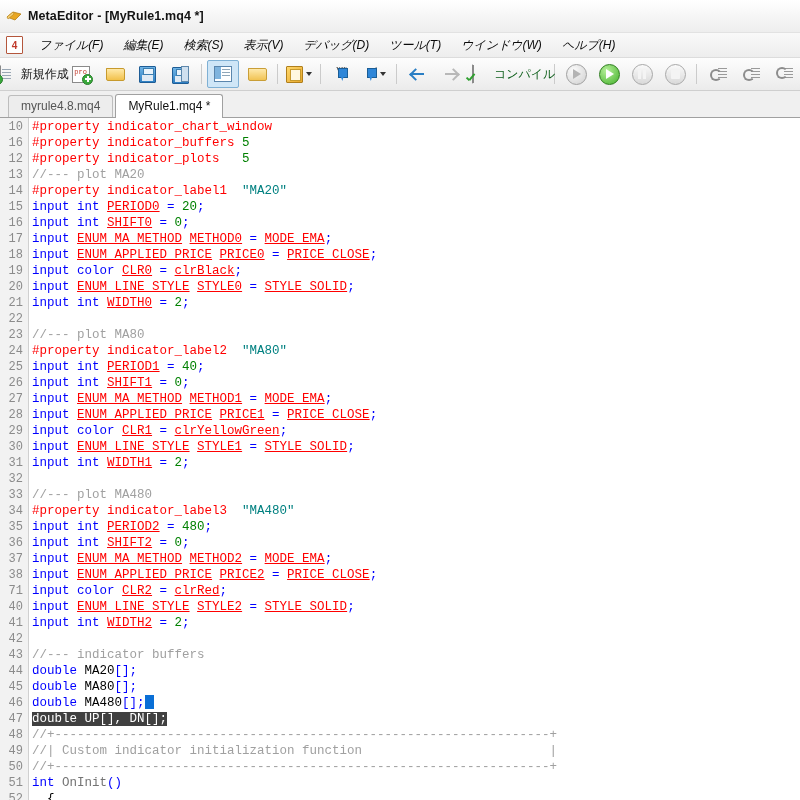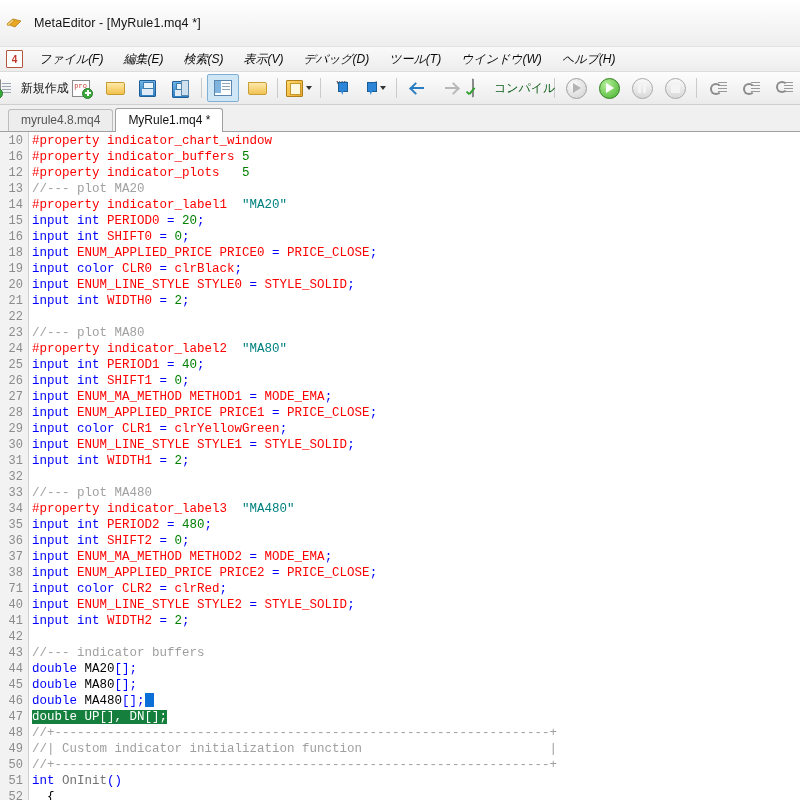--- a/index.html
+++ b/index.html
@@ -7,25 +7,26 @@
     width:800px;height:800px;overflow:hidden;
     background:#ffffff;
     font-family:"Liberation Sans","DejaVu Sans",sans-serif;
     font-size:12px;color:#000;
     -webkit-font-smoothing:none;
   }
   .app{width:800px;height:800px;display:flex;flex-direction:column;background:#f0f0f0;}
 
   
   .titlebar{
-    height:22px;display:flex;align-items:center;gap:12px;
-    padding:12px 6px;
+    height:22px;display:flex;align-items:center;gap:6px;
+    padding:5px 6px;
     background:linear-gradient(to bottom,#ffffff 0%,#f6f6f6 50%,#eeeeee 100%);
     border-bottom:1px solid #e2e2e2;
     flex:0 0 auto;
+    font-weight:bold;
   }
   .title-text{font-size:12.5px;color:#141414;letter-spacing:.1px;}
   .app-logo{width:16px;height:16px;position:relative;flex:0 0 auto;}
 
   
   .menubar{
     height:24px;display:flex;align-items:center;
     background:linear-gradient(to bottom,#f9f9f9,#ededed);
     border-bottom:1px solid #dcdcdc;
     padding-left:4px;flex:0 0 auto;
@@ -149,28 +150,28 @@
     height:16px;line-height:16px;white-space:pre;display:block;position:relative;
   }
   .num{
     position:absolute;left:0;width:23px;text-align:right;color:#8b8b8b;
     font-size:12px;font-family:"Liberation Mono","DejaVu Sans Mono",monospace;
   }
   .txt{position:absolute;left:32px;white-space:pre;letter-spacing:0px;}
   
   .k{color:#0000ff;text-align:right;}        
   .pre{color:#ff0000;}      
-  .id{color:#ff0000;}
+  .id{color:#ff0000;text-decoration:underline;}
   .n{color:#008000;}        
   .s{color:#008080;}        
   .c{color:#a0a0a0;}        
   .fn{color:#737373;}       
   .p{color:#0000ff;}        
   .blk{color:#000000;}
-  .sel{background:#15803d;color:#ffffff;}
+  .sel{background:#404040;color:#ffffff;}
   .caretline{display:inline-block;width:9px;height:14px;background:#0a6fd6;vertical-align:-3px;}
 </style>
 </head>
 <body>
 
 <div class="app">
 
   <div class="titlebar">
     <span class="app-logo">
       <svg width="16" height="16" viewBox="0 0 16 16">
@@ -338,20 +339,21 @@
   <div class="editor">
     <div class="gutter"></div>
     <div class="code" id="code-root">
         <div class="ln"><span class="num">10</span><span class="txt"><span class="pre">#property</span><span class="pre"> indicator_chart_window</span></span></div>
         <div class="ln"><span class="num">16</span><span class="txt"><span class="pre">#property</span><span class="pre"> indicator_buffers </span><span class="n">5</span></span></div>
         <div class="ln"><span class="num">12</span><span class="txt"><span class="pre">#property</span><span class="pre"> indicator_plots   </span><span class="n">5</span></span></div>
         <div class="ln"><span class="num">13</span><span class="txt"><span class="c">//--- plot MA20</span></span></div>
         <div class="ln"><span class="num">14</span><span class="txt"><span class="pre">#property</span><span class="pre"> indicator_label1  </span><span class="s">"MA20"</span></span></div>
         <div class="ln"><span class="num">15</span><span class="txt"><span class="k">input</span><span class="blk"> </span><span class="k">int</span><span class="blk"> </span><span class="id">PERIOD0</span><span class="p"> = </span><span class="n">20</span><span class="p">;</span></span></div>
         <div class="ln"><span class="num">16</span><span class="txt"><span class="k">input</span><span class="blk"> </span><span class="k">int</span><span class="blk"> </span><span class="id">SHIFT0</span><span class="p"> = </span><span class="n">0</span><span class="p">;</span></span></div>
+        <div class="ln"><span class="num">17</span><span class="txt"><span class="k">input</span><span class="blk"> </span><span class="id">ENUM_MA_METHOD</span><span class="blk"> </span><span class="id">METHOD0</span><span class="p"> = </span><span class="id">MODE_EMA</span><span class="p">;</span></span></div>
         <div class="ln"><span class="num">18</span><span class="txt"><span class="k">input</span><span class="blk"> </span><span class="id">ENUM_APPLIED_PRICE</span><span class="blk"> </span><span class="id">PRICE0</span><span class="p"> = </span><span class="id">PRICE_CLOSE</span><span class="p">;</span></span></div>
         <div class="ln"><span class="num">19</span><span class="txt"><span class="k">input</span><span class="blk"> </span><span class="k">color</span><span class="blk"> </span><span class="id">CLR0</span><span class="p"> = </span><span class="id">clrBlack</span><span class="p">;</span></span></div>
         <div class="ln"><span class="num">20</span><span class="txt"><span class="k">input</span><span class="blk"> </span><span class="id">ENUM_LINE_STYLE</span><span class="blk"> </span><span class="id">STYLE0</span><span class="p"> = </span><span class="id">STYLE_SOLID</span><span class="p">;</span></span></div>
         <div class="ln"><span class="num">21</span><span class="txt"><span class="k">input</span><span class="blk"> </span><span class="k">int</span><span class="blk"> </span><span class="id">WIDTH0</span><span class="p"> = </span><span class="n">2</span><span class="p">;</span></span></div>
         <div class="ln"><span class="num">22</span><span class="txt"></span></div>
         <div class="ln"><span class="num">23</span><span class="txt"><span class="c">//--- plot MA80</span></span></div>
         <div class="ln"><span class="num">24</span><span class="txt"><span class="pre">#property</span><span class="pre"> indicator_label2  </span><span class="s">"MA80"</span></span></div>
         <div class="ln"><span class="num">25</span><span class="txt"><span class="k">input</span><span class="blk"> </span><span class="k">int</span><span class="blk"> </span><span class="id">PERIOD1</span><span class="p"> = </span><span class="n">40</span><span class="p">;</span></span></div>
         <div class="ln"><span class="num">26</span><span class="txt"><span class="k">input</span><span class="blk"> </span><span class="k">int</span><span class="blk"> </span><span class="id">SHIFT1</span><span class="p"> = </span><span class="n">0</span><span class="p">;</span></span></div>
         <div class="ln"><span class="num">27</span><span class="txt"><span class="k">input</span><span class="blk"> </span><span class="id">ENUM_MA_METHOD</span><span class="blk"> </span><span class="id">METHOD1</span><span class="p"> = </span><span class="id">MODE_EMA</span><span class="p">;</span></span></div>

